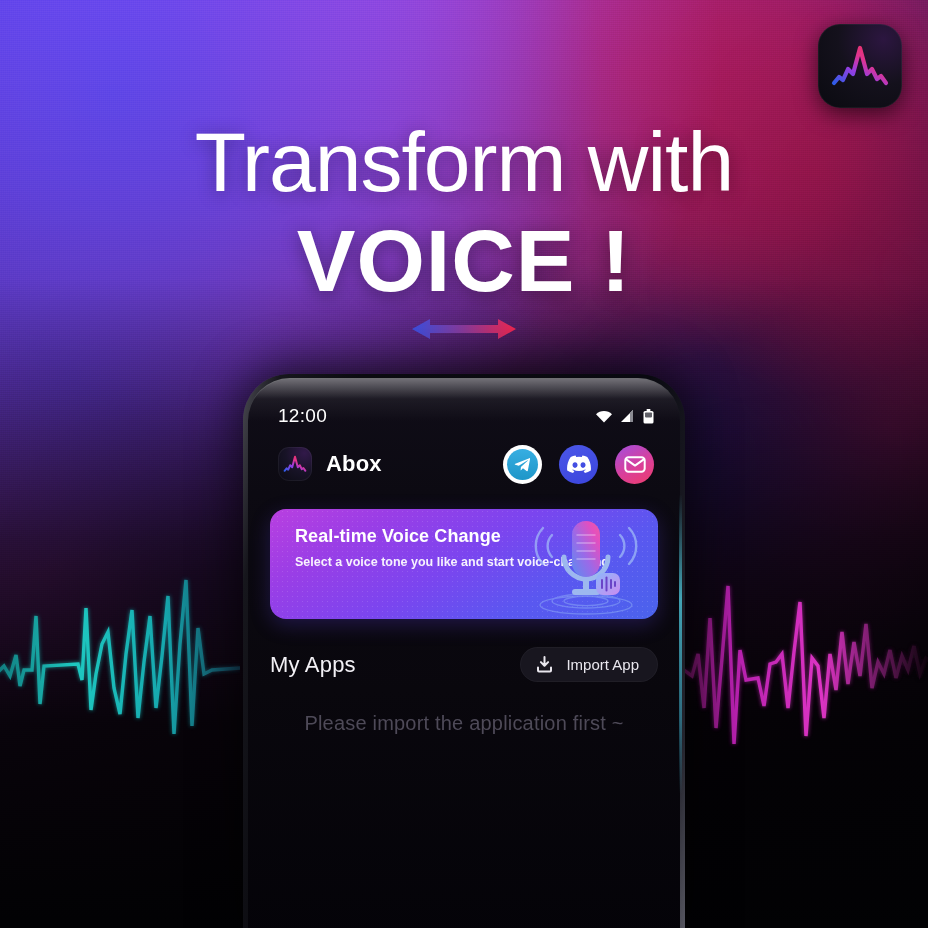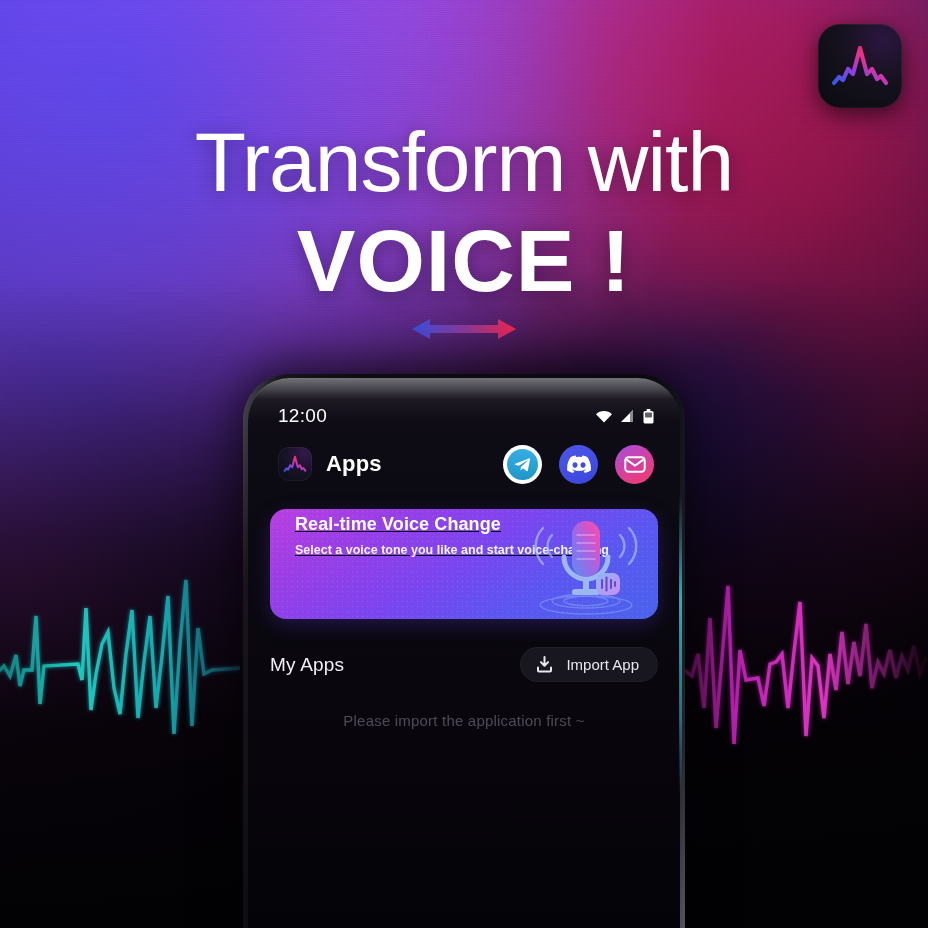--- a/index.html
+++ b/index.html
@@ -137,35 +137,35 @@
     position:relative; margin:20px 22px 0 22px; height:110px;
     border-radius:16px; overflow:hidden;
     background:linear-gradient(148deg,#b93fe0 0%,#9a3ee6 22%,#7b45ef 48%,#5a57f0 72%,#4a63ec 100%);
     box-shadow:0 6px 20px rgba(90,60,220,.28);
   }
   #banner-dots {
     position:absolute; inset:0; opacity:.2;
     background-image:radial-gradient(rgba(255,255,255,.65) .8px, rgba(0,0,0,0) .9px);
     background-size:5px 5px;
   }
-  #banner-text { position:relative; padding:5px 0 0 25px;text-decoration:underline; }
+  #banner-text { position:relative; padding:17px 0 0 25px; }
   #banner-title { color:#fff; font-size:18px; font-weight:bold; letter-spacing:.1px; }
   #banner-sub { color:rgba(255,255,255,.93); font-size:12.5px; line-height:1.42; margin-top:7px; font-weight:bold; }
   #banner-mic { position:absolute; right:14px; top:4px; }
 
   
   #myapps-row { display:flex; align-items:center; padding:0 22px; margin-top:28px; }
-  #myapps-title { color:#f2f0f5; font-size:19px; letter-spacing:.2px; }
+  #myapps-title { color:#f2f0f5; font-size:22px; letter-spacing:.2px; }
   #import-btn {
     margin-left:auto; display:flex; align-items:center; gap:13px;
     background:#18161f; border-radius:20px; padding:9px 19px 9px 16px;
     box-shadow:inset 0 0 0 1px rgba(255,255,255,.035);
   }
   #import-label { color:#e9e7ee; font-size:15px; }
-  #empty-state { text-align:center; margin-top:30px; color:#4e4a58; font-size:15px; letter-spacing:.2px; }
+  #empty-state { text-align:center; margin-top:30px; color:#4e4a58; font-size:20px; letter-spacing:.2px; }
 </style>
 </head>
 <body>
 
 <div id="bg">
   <div id="bg-base"></div>
   <div class="bl blob1"></div>
   <div class="bl blob2"></div>
   <div class="bl blob3"></div>
   <div class="bl blob4"></div>
@@ -281,21 +281,21 @@
       <div id="header-logo">
         <svg width="24" height="20" viewBox="0 0 58 50">
           <path d="M3,42 L8,36 L12,39 L17,28 L22,33 L29,7 L36,33 L41,28 L46,38 L50,35 L55,42" fill="none" stroke="url(#peakg)" stroke-width="5" stroke-linecap="round" stroke-linejoin="round"></path>
           <g stroke="url(#peakg2)" stroke-width="2.6" stroke-linecap="round">
             <line x1="23" y1="31" x2="23" y2="37"></line>
             <line x1="28" y1="24" x2="28" y2="41"></line>
             <line x1="33" y1="29" x2="33" y2="38"></line>
           </g>
         </svg>
       </div>
-      <div id="header-title">Apps</div>
+      <div id="header-title">Abox</div>
 
       <div id="header-social">
         <div class="social" id="social-telegram">
           <div class="inner">
             <svg width="17" height="15" viewBox="0 0 17 15">
               <path d="M15.4,1.2 L1.3,6.7 C0.6,7 0.6,7.5 1.2,7.7 L4.8,8.8 L13.2,3.5 C13.6,3.25 14,3.4 13.7,3.7 L6.9,9.9 L6.6,13.3 C6.9,13.3 7.05,13.15 7.25,12.95 L8.95,11.3 L12.6,14 C13.25,14.4 13.7,14.2 13.85,13.4 L16,2.2 C16.2,1.25 15.6,0.85 15.4,1.2 Z" fill="#fff"></path>
             </svg>
           </div>
         </div>
         <div class="social" id="social-discord">

